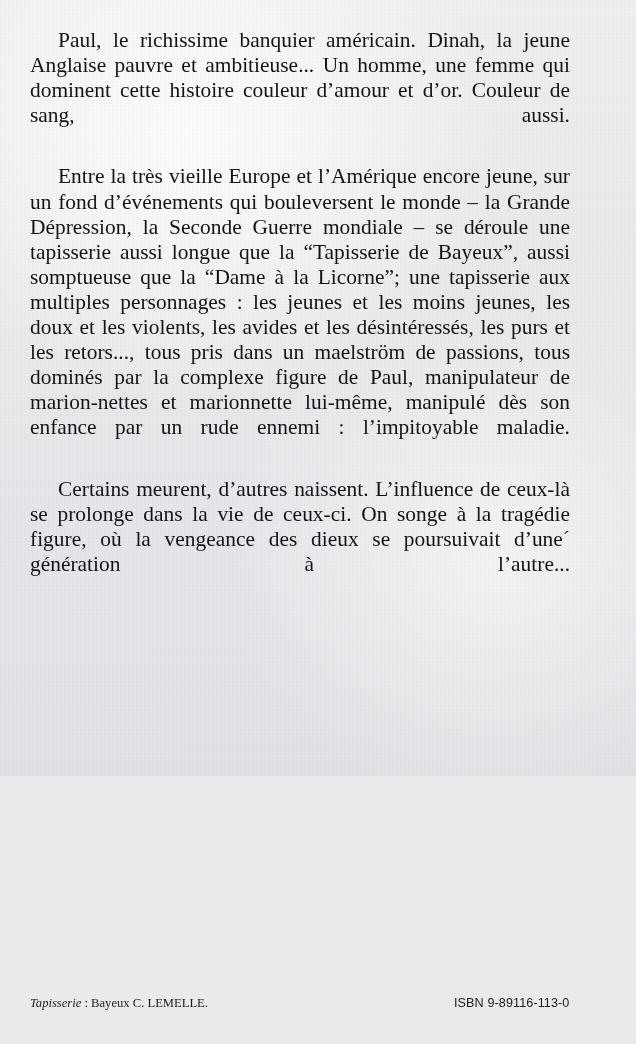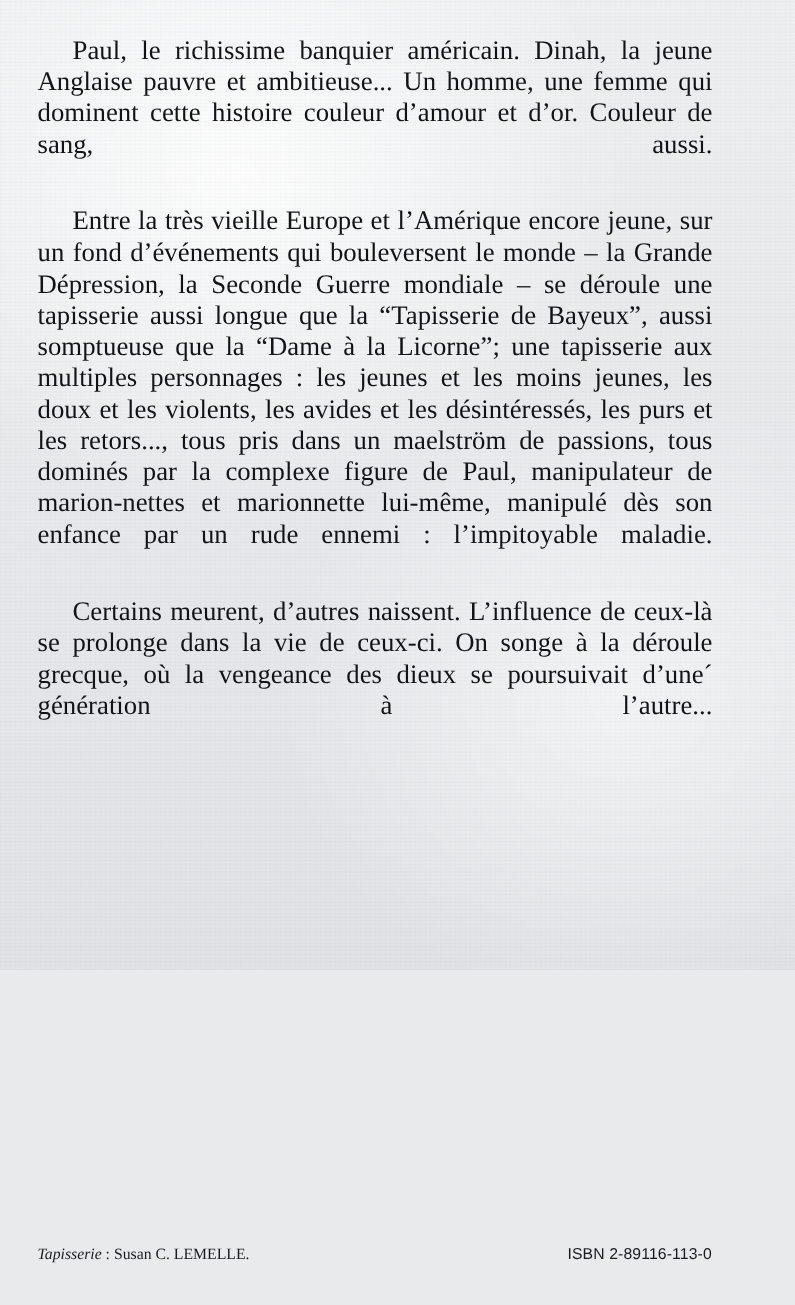--- a/index.html
+++ b/index.html
@@ -97,21 +97,21 @@
   }
 </style>
 </head>
 <body>
 
 <div class="page">
 
   <div class="blurb">
     <p class="para">Paul, le richissime banquier américain. Dinah, la jeune Anglaise pauvre et ambitieuse... Un homme, une femme qui dominent cette histoire couleur d’amour et d’or. Couleur de sang, aussi.</p>
     <p class="para">Entre la très vieille Europe et l’Amérique encore jeune, sur un fond d’événements qui bouleversent le monde – la Grande Dépression, la Seconde Guerre mondiale –  se déroule une tapisserie aussi longue que la “Tapisserie de Bayeux”, aussi somptueuse que la “Dame à la Licorne”; une tapisserie aux multiples personnages : les jeunes et les moins jeunes, les doux et les violents, les avides et les désintéressés, les purs et les retors..., tous pris dans un maelström de passions, tous dominés par la complexe figure de Paul, manipulateur de marion-nettes et marionnette lui-même, manipulé dès son enfance par un rude ennemi : l’impitoyable maladie.</p>
-    <p class="para">Certains meurent, d’autres naissent. L’influence de ceux-là se prolonge dans la vie de ceux-ci. On songe à la déroule grecque, où la vengeance des dieux se poursuivait d’une´ génération à l’autre...</p>
+    <p class="para">Certains meurent, d’autres naissent. L’influence de ceux-là se prolonge dans la vie de ceux-ci. On songe à la tragédie figure, où la vengeance des dieux se poursuivait d’une´ génération à l’autre...</p>
   </div>
 
   <div class="footer">
-    <div class="credit"><span class="credit-em">Tapisserie</span><span> : Susan C. LEMELLE.</span></div>
-    <div class="isbn">ISBN 2-89116-113-0</div>
+    <div class="credit"><span class="credit-em">Tapisserie</span><span> : Bayeux C. LEMELLE.</span></div>
+    <div class="isbn">ISBN 9-89116-113-0</div>
   </div>
 
 </div>
 
 </body></html>

